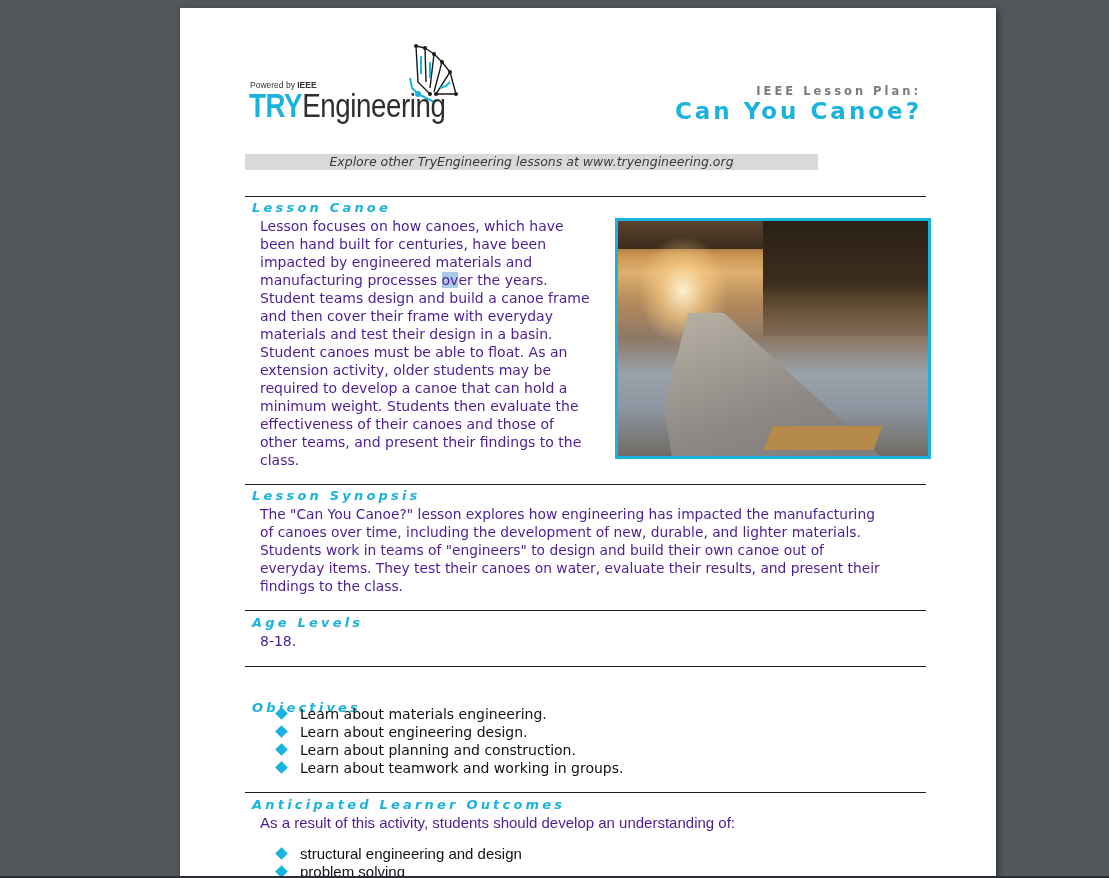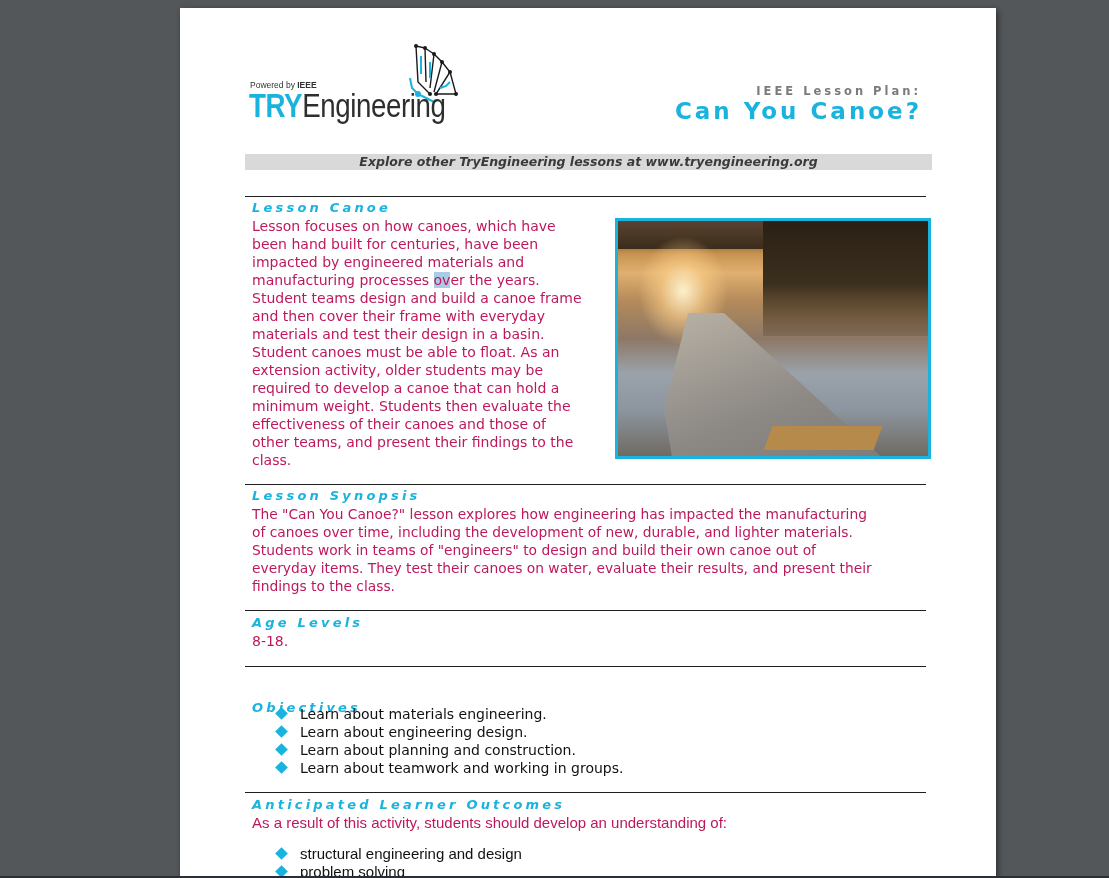--- a/index.html
+++ b/index.html
@@ -19,34 +19,34 @@
     .logo .powered b { font-weight: bold; margin-top: 39px; }
     .logo .brand { position: absolute; left: -1px; top: 44px; font-family: "Liberation Sans", sans-serif; font-size: 33px; line-height: 40px; letter-spacing: -0.5px; white-space: nowrap; transform: scaleX(0.84); transform-origin: left; }
     .logo .brand .try { color: #1ab3de; font-weight: bold; }
     .logo .brand .eng { color: #2e2e2e; }
     .logo svg { position: absolute; left: 158px; top: 0; }
 
     .lp-kicker { position: absolute; right: 75px; top: 76px; font-family: "DejaVu Sans", sans-serif; font-weight: bold; font-size: 11.5px; letter-spacing: 3px; color: #7b7b7b; }
     .lp-title { position: absolute; right: 74px; top: 90px; font-family: "DejaVu Sans", sans-serif; font-weight: bold; font-size: 23px; letter-spacing: 3px; color: #1ab3de; }
 
     .explore-bar {
-      position: absolute; left: 65px; top: 146px; width: 687px; height: 16px;
+      position: absolute; left: 65px; top: 146px; width: 573px; height: 16px;
       background: #d9d9d9; text-align: center;
-      font-family: "DejaVu Sans", sans-serif; font-size: 12.5px; font-weight: bold; font-style: italic;
+      font-family: "DejaVu Sans", sans-serif; font-size: 12.5px; font-weight: normal; font-style: italic;
       color: #3a3a3a; line-height: 16px;
     }
     .rule { position: absolute; left: 65px; width: 681px; height: 1px; background: #1f1f1f; }
     .sec-h {
       position: absolute; left: 72px;
       font-family: "DejaVu Sans", sans-serif; font-size: 13px; font-weight: bold; font-style: italic;
       letter-spacing: 3.2px; color: #1ab3de; line-height: 16px;
     }
     .body-txt {
-      position: absolute; left: 72px;
-      font-family: "DejaVu Sans", sans-serif; font-size: 14px; line-height: 18px; color: #be185d;
+      position: absolute; left: 80px;
+      font-family: "DejaVu Sans", sans-serif; font-size: 14px; line-height: 18px; color: #4c1d95;
     }
     .body-txt.narrow p { margin: 0; }
     .sel { background: #a9cbe8; }
 
     .photo {
       position: absolute; left: 435px; top: 210px; width: 310px; height: 235px;
       border: 3px solid #1ab3de; overflow: hidden;
       background: linear-gradient(180deg, #3c2e1c 0%, #7a5a30 8%, #c89350 14%, #e0b070 22%, #b48a5a 34%, #8d7866 50%, #9aa3ab 65%, #8d96a0 80%, #6f6a62 100%);
     }
     .photo .sun { position: absolute; left: 20px; top: 15px; width: 90px; height: 110px; border-radius: 50%; background: radial-gradient(ellipse at center, rgba(255,245,210,0.95) 0%, rgba(255,210,140,0.6) 35%, rgba(255,200,120,0) 70%); }

